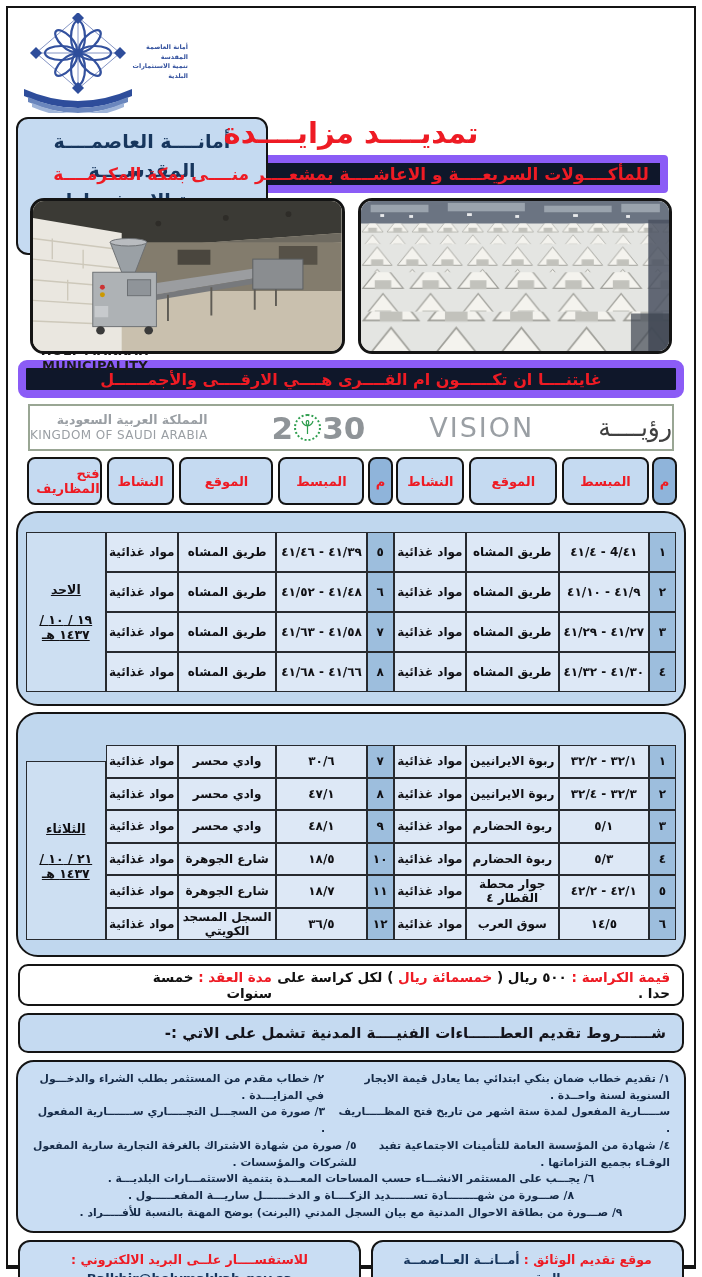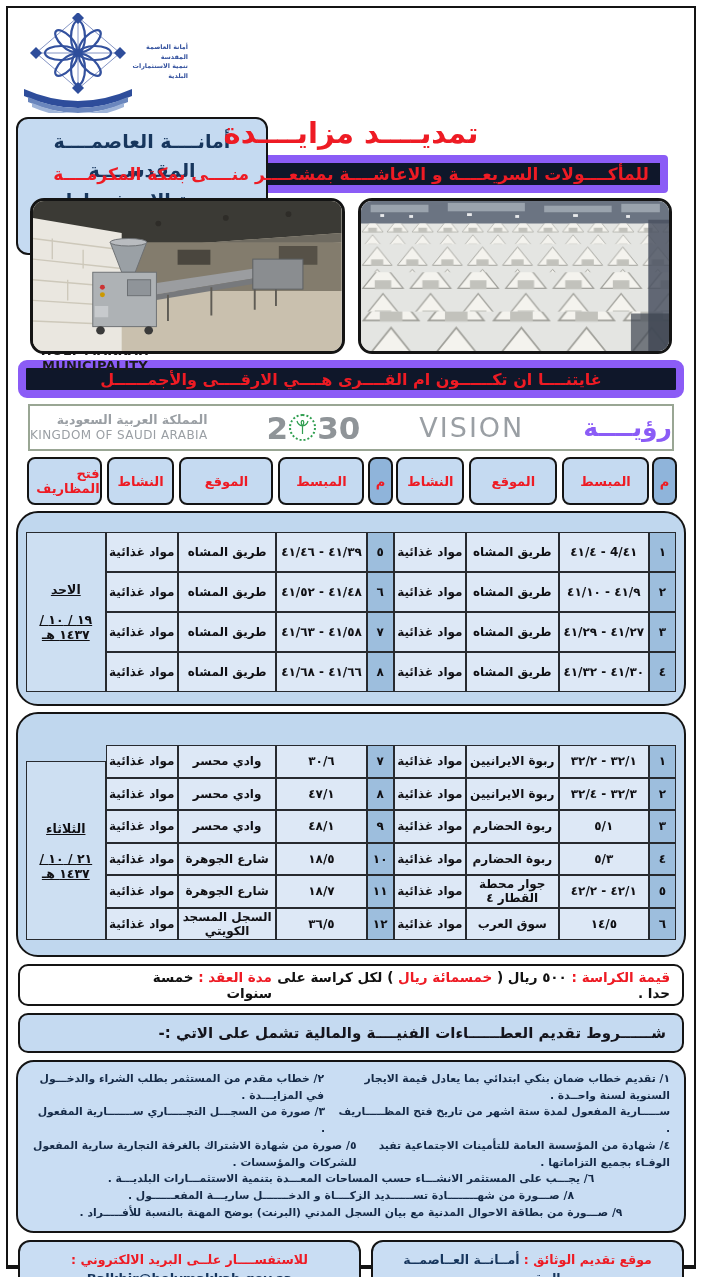--- a/index.html
+++ b/index.html
@@ -40,21 +40,21 @@
   .vision-banner {
     direction: ltr; margin: 6px 14px 0; height: 47px; background: #fff; border: 2px solid #99a694;
     display: flex; align-items: center; justify-content: space-between; gap: 10px; color: #9a9fa4;
   }
   .v-kingdom { text-align: right; line-height: 1.25; }
   .v-kingdom .ar { font-size: 12.5px; font-weight: bold; }
   .v-kingdom .en { font-size: 12px; letter-spacing: .4px; }
   .v-2030 { display: flex; align-items: center; font-size: 31px; font-weight: bold; color: #8f9498; }
   .v-palm-circle { width: 27px; height: 27px; border: 2px dotted #2f9e4f; border-radius: 50%; display: inline-flex; align-items: center; justify-content: center; margin: 0 1px; }
   .v-vision { font-size: 27px; letter-spacing: 2px; color: #9a9fa4; }
-  .v-ruya { font-size: 25px; font-weight: bold; color: #8b5cf6; }
+  .v-ruya { font-size: 25px; font-weight: normal; color: #404040; }
   
   :root { --cols: 27px 1.25fr 1.28fr 1fr 27px 1.25fr 1.36fr 1fr 1.1fr; }
   .hdr { display: grid; direction: rtl; grid-template-columns: var(--cols); margin: 6px 10px 0; }
   .hcell {
     margin: 0 2.5px; background: #c5daf1; border: 2px solid #141414; border-radius: 8px;
     color: #ee1b24; font-weight: bold; font-size: 13px; display: flex; align-items: center; justify-content: center; height: 48px;
   }
   .hcell.num { background: #8fb4da; margin: 0 1px; }
   .tbl-wrap { background: #c0d7ee; border: 2.5px solid #141414; border-radius: 22px; margin: 6px 2px 0; }
   .tbl-wrap.t1 { padding: 19px 8px 12px; }
@@ -385,21 +385,21 @@
 
   <div class="price-box">
     <div>
       <span class="red">قيمة الكراسة :</span><span> ٥٠٠ ريال ( </span><span class="red">خمسمائة ريال</span><span> ) لكل كراسة على حدا .</span>
     </div>
     <div>
       <span class="red">مدة العقد :</span><span> خمسة سنوات</span>
     </div>
   </div>
 
-  <div class="terms-banner">شــــــروط تقديم العطــــــاءات الفنيــــة والمالية تشمل على الاتي :-</div>
+  <div class="terms-banner">شــــــروط تقديم العطــــــاءات الفنيــــة المدنية تشمل على الاتي :-</div>
 
   <div class="conditions-box">
     <div class="cond-split">
       <span>١/ تقديم خطاب ضمان بنكي ابتدائي بما يعادل قيمة الايجار السنوية لسنة واحــدة .</span>
       <span>٢/ خطاب مقدم من المستثمر بطلب الشراء والدخـــول في المزايـــدة .</span>
     </div>
     <div class="cond-split">
       <span>ســـــارية المفعول لمدة ستة اشهر من تاريخ فتح المظـــــاريف .</span>
       <span>٣/ صورة من السجـــل التجـــــاري ســـــــارية المفعول .</span>
     </div>

